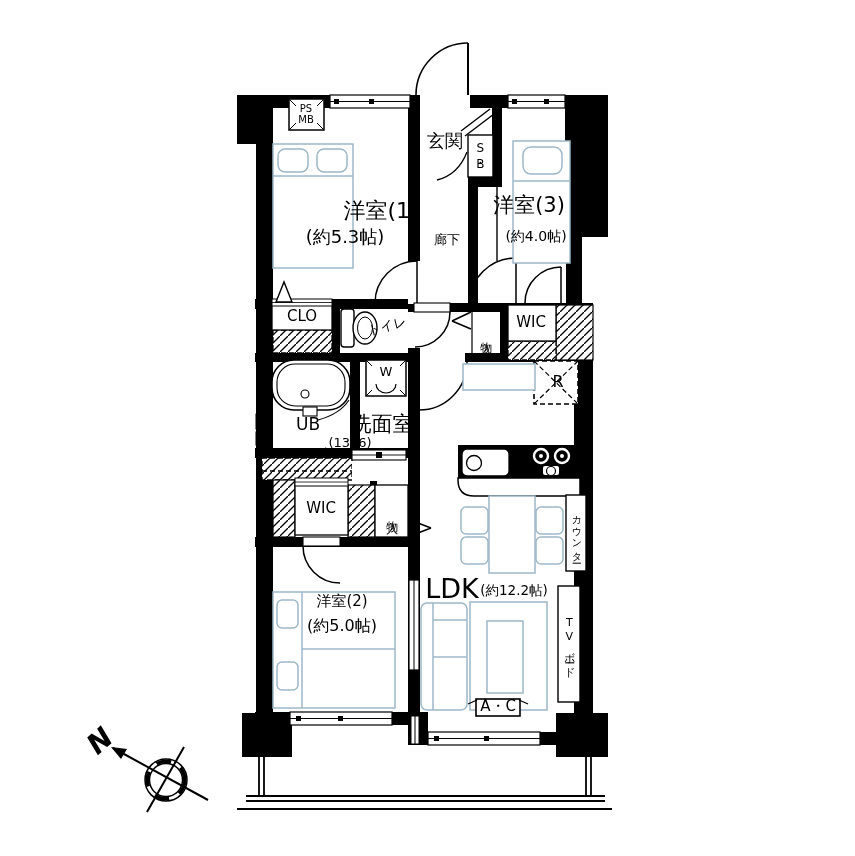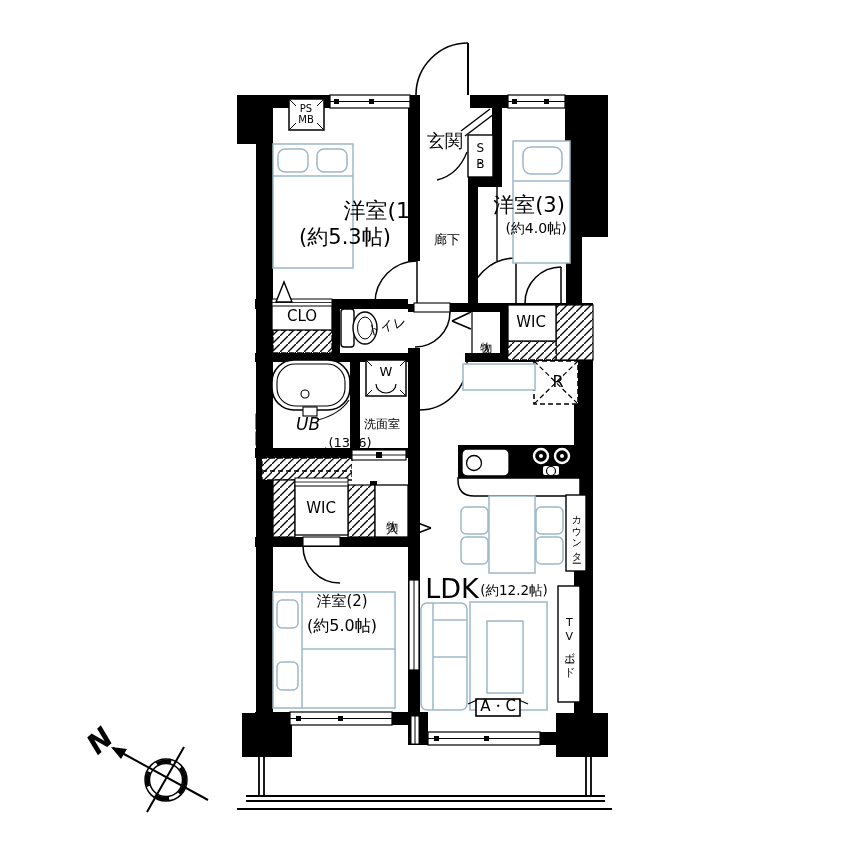--- a/index.html
+++ b/index.html
@@ -282,32 +282,32 @@
     <circle cx="166" cy="780" r="18.75" stroke-width="3.6" stroke-dasharray="15 11"></circle>
     <polygon points="111,747 127,749 121,759" fill="#000" stroke="none"></polygon>
   </g>
 </svg>
 
 <div class="lbl" style="left:306px;top:114px;font-size:10px;">PS
 MB</div>
 <div class="lbl" style="left:445px;top:141px;font-size:18px;">玄関</div>
 <div class="lbl v" style="left:480px;top:156px;font-size:12px;">S・B</div>
 <div class="lbl" style="left:345px;top:211px;font-size:22px;margin-left:36px;">洋室(1)</div>
-<div class="lbl" style="left:345px;top:237px;font-size:21px;">(約5.3帖)</div>
+<div class="lbl" style="left:345px;top:237px;font-size:18px;">(約5.3帖)</div>
 <div class="lbl" style="left:447px;top:240px;font-size:13px;">廊下</div>
 <div class="lbl" style="left:529px;top:205px;font-size:21px;">洋室(3)</div>
-<div class="lbl" style="left:528px;top:228px;font-size:14px;padding-left:16px;">(約4.0帖)</div>
+<div class="lbl" style="left:528px;top:236px;font-size:14px;padding-left:16px;">(約4.0帖)</div>
 <div class="lbl" style="left:302px;top:317px;font-size:15px;">CLO</div>
 <div class="lbl rot14" style="left:387px;top:326px;font-size:13px;">トイレ</div>
 <div class="lbl v" style="left:486px;top:333px;font-size:12px;">物入</div>
 <div class="lbl" style="left:531px;top:323px;font-size:15px;">WIC</div>
-<div class="lbl" style="left:308px;top:425px;font-size:17px;font-style:italic;">UB</div>
+<div class="lbl" style="left:308px;top:425px;font-size:17px;">UB</div>
 <div class="lbl" style="left:307px;top:443px;font-size:13px;margin-left:43px;">(1316)</div>
 <div class="lbl" style="left:386px;top:372px;font-size:13px;">W</div>
-<div class="lbl" style="left:382px;top:424px;font-size:12px;">洗面室</div>
+<div class="lbl" style="left:382px;top:424px;font-size:21px;">洗面室</div>
 <div class="lbl" style="left:558px;top:382px;font-size:16px;">R</div>
 <div class="lbl" style="left:452px;top:589px;font-size:27px;">LDK</div>
 <div class="lbl" style="left:514px;top:590px;font-size:13.5px;">(約12.2帖)</div>
 <div class="lbl v" style="left:576px;top:533px;font-size:10px;">カウンター</div>
 <div class="lbl" style="left:321px;top:509px;font-size:15px;">WIC</div>
 <div class="lbl v" style="left:392px;top:512px;font-size:12px;">物入</div>
 <div class="lbl" style="left:342px;top:602px;font-size:15px;">洋室(2)</div>
 <div class="lbl" style="left:342px;top:626px;font-size:16px;">(約5.0帖)</div>
 <div class="lbl v" style="left:569px;top:644px;font-size:11px;">TVボード</div>
 <div class="lbl" style="left:498px;top:707px;font-size:15px;">A・C</div>

